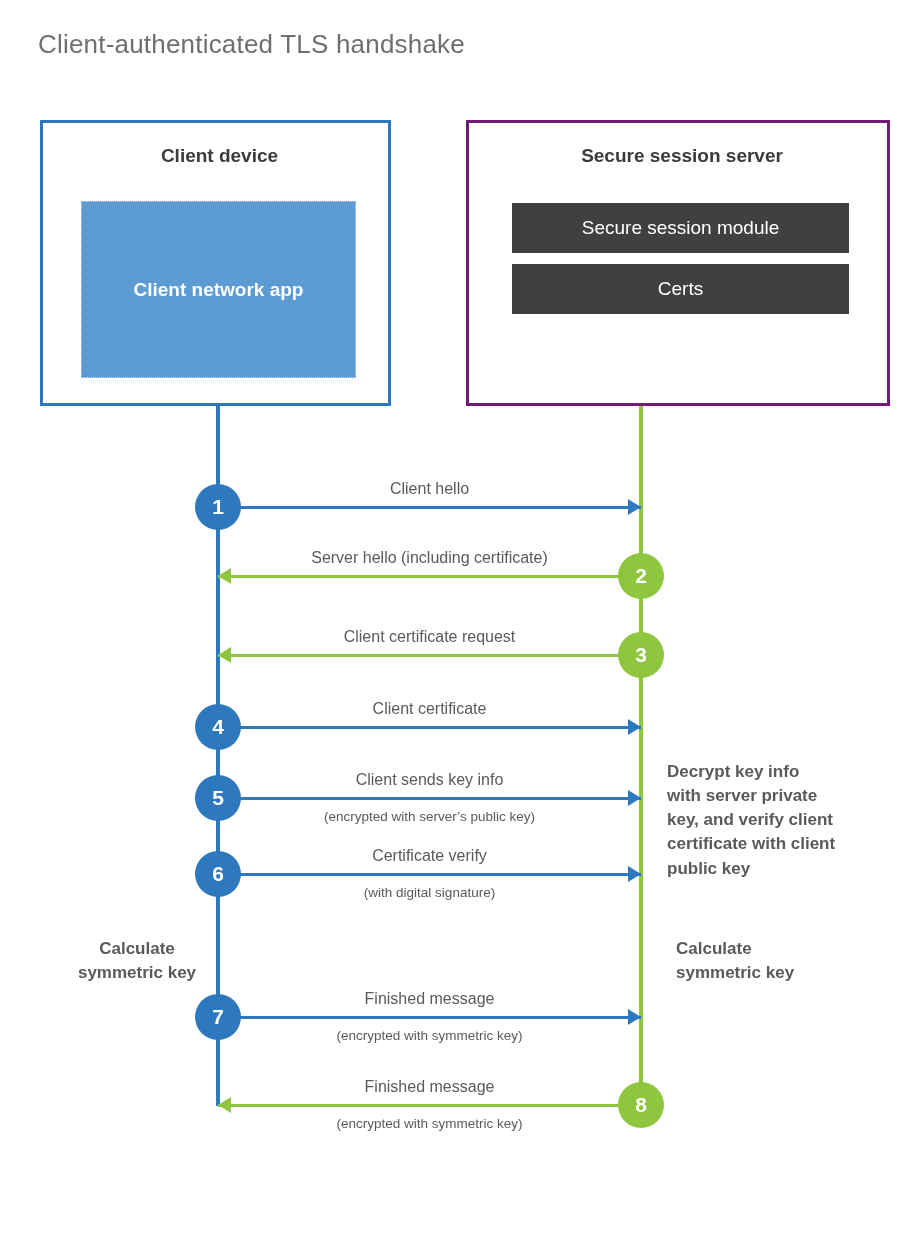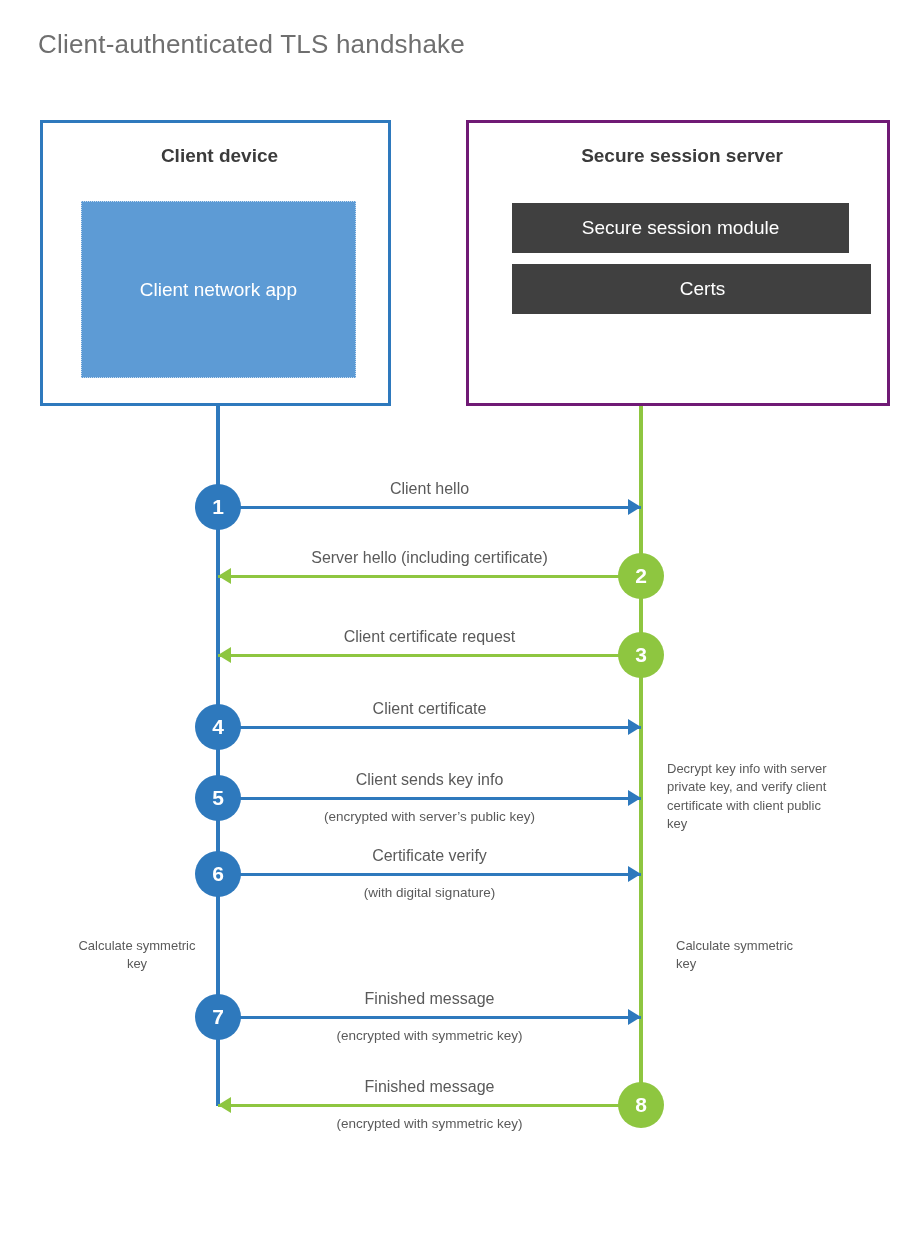--- a/index.html
+++ b/index.html
@@ -75,40 +75,40 @@
     height: 177px;
     background: #5d9bd5;
     border: 1px dotted #c9dcef;
     box-sizing: border-box;
     display: flex;
     align-items: center;
     justify-content: center;
     text-align: center;
     color: #ffffff;
     font-size: 19px;
-    font-weight: 400;
+    font-weight: 700;
     line-height: 1.35;
   }
 
   
   .server-bar {
     position: absolute;
     left: 43px;
     width: 337px;
     height: 50px;
     background: #404040;
     display: flex;
     align-items: center;
     justify-content: center;
     color: #ffffff;
     font-size: 19px;
     font-weight: 300;
   }
   .server-bar.b0 { top: 80px; }
-  .server-bar.b1 { top: 141px; padding-left: 22px; }
+  .server-bar.b1 { top: 141px; }
   .server-bar.b2 { top: 203px; }
 
   
   .lifeline {
     position: absolute;
     width: 4px;
   }
   .lifeline-client { left: 216px; top: 406px; height: 700px; background: #2e79bd; }
   .lifeline-server { left: 639px; top: 406px; height: 700px; background: #8ec640; }
 
@@ -158,22 +158,22 @@
     text-align: center;
     font-size: 13.5px;
     font-weight: 300;
     color: #5a5a5a;
     white-space: nowrap;
   }
 
   
   .note {
     position: absolute;
-    font-size: 13px;
-    font-weight: 400;
+    font-size: 17px;
+    font-weight: 700;
     color: #5a5a5a;
     line-height: 1.42;
   }
   .note-left { text-align: center; }
   .note-right { text-align: left; }
 </style>
 </head>
 <body>
 
 <div id="canvas">

